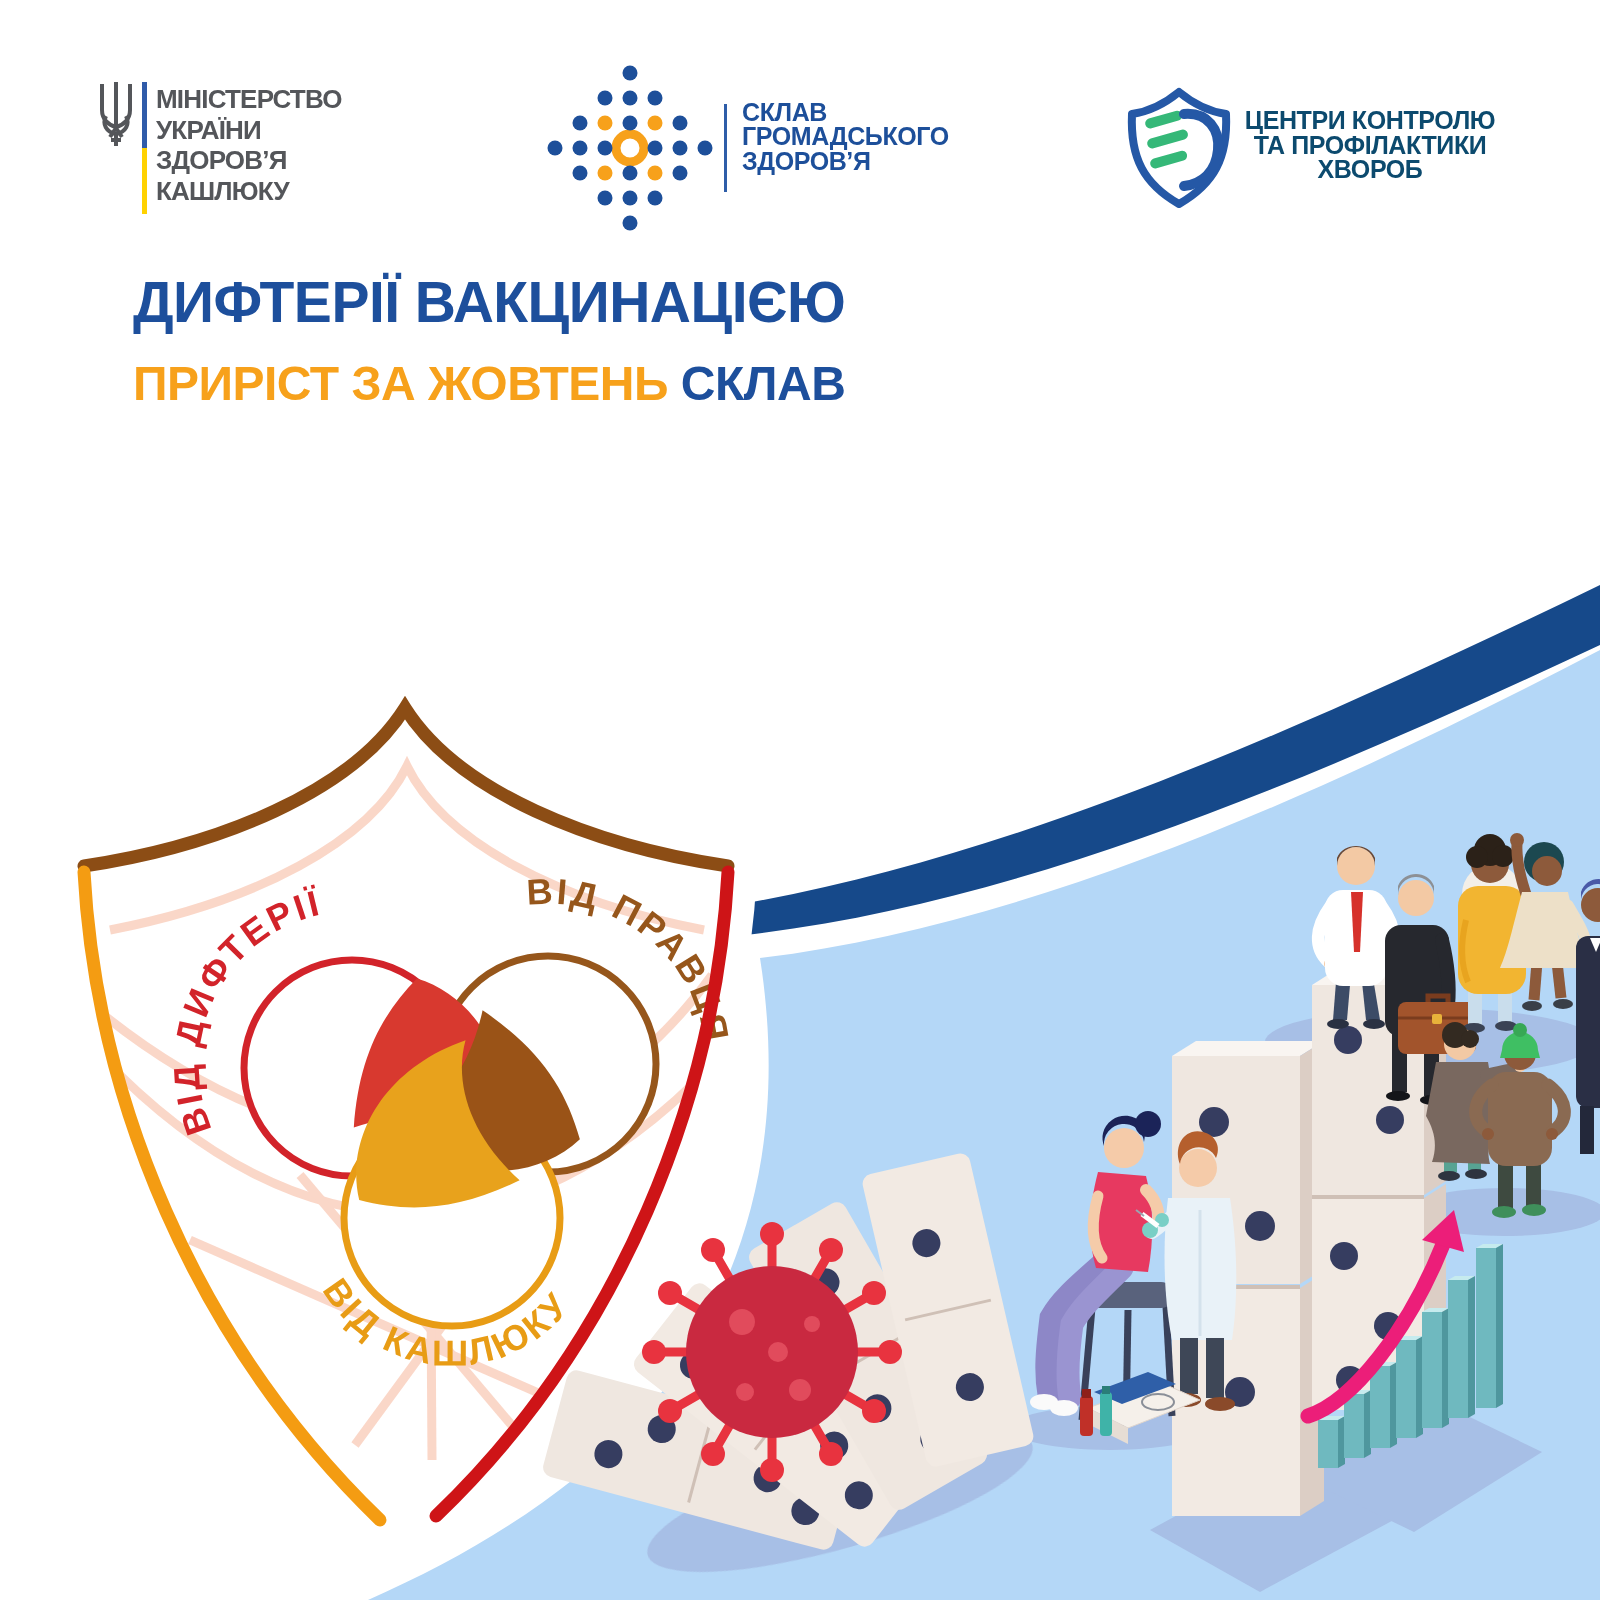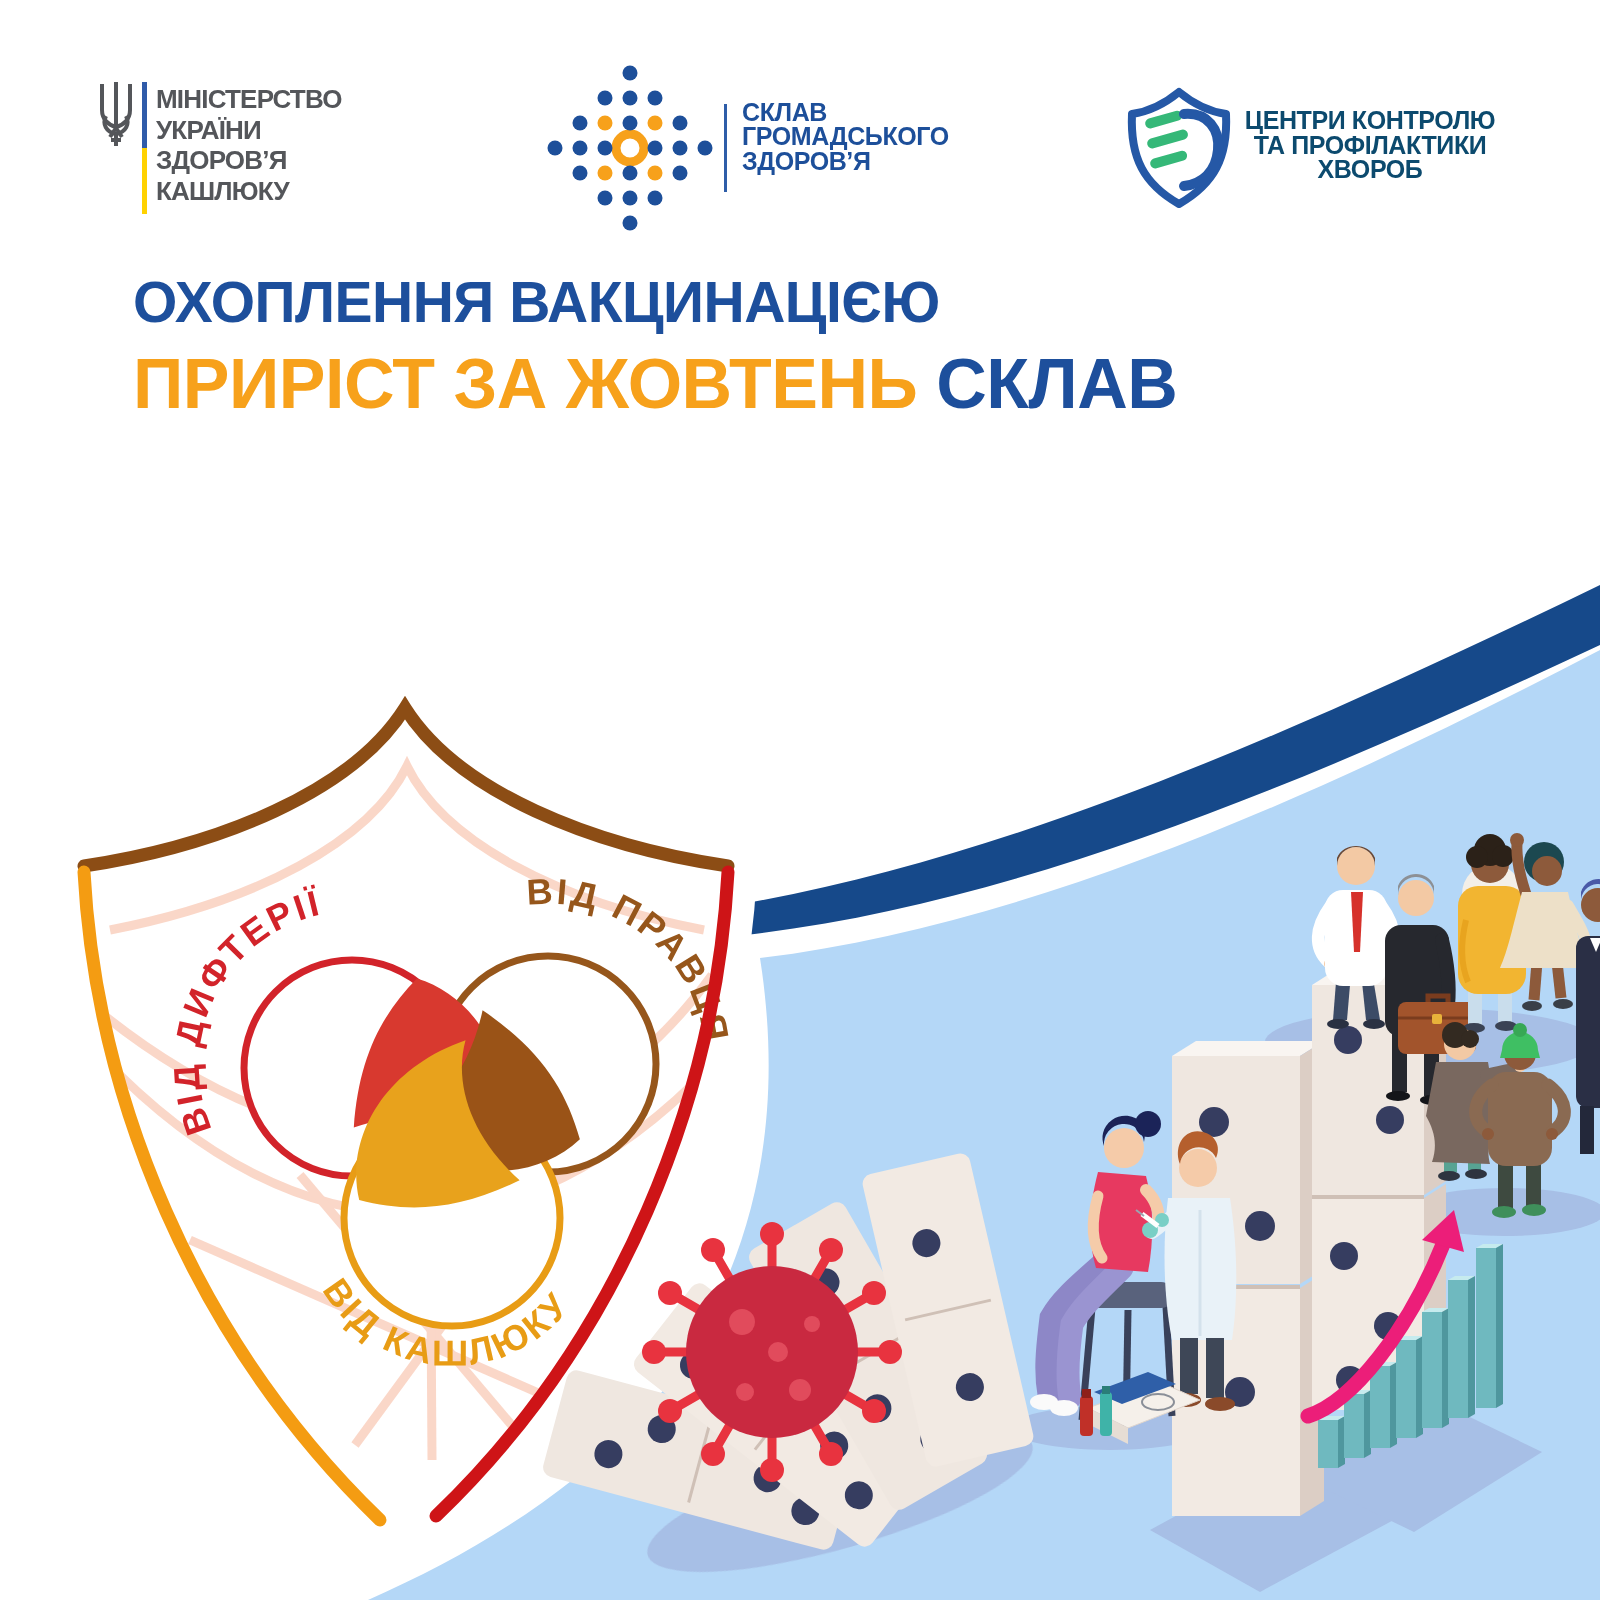--- a/index.html
+++ b/index.html
@@ -10,21 +10,21 @@
 
   
   .moh-text{left:156px;top:84px;color:#54565A;font-weight:bold;font-size:26px;line-height:30.6px;letter-spacing:-0.8px;}
   .phc-text{left:742px;top:92px;color:#1D4F9A;font-weight:bold;font-size:25px;line-height:24.4px;letter-spacing:-0.4px;}
   .cdc-text{left:1240px;top:108px;width:280px;text-align:center;color:#0c4a6e;font-weight:bold;font-size:25px;line-height:24.6px;letter-spacing:-0.4px;}
   .logo-line{display:block;white-space:pre;}
 
   
   .headline{left:133px;top:266px;width:1360px;font-weight:bold;letter-spacing:-0.5px;}
   .hl-sm{display:block;font-size:57px;line-height:73px;color:#1D4F9C;white-space:pre;}
-  .hl-lg{display:block;font-size:70px;line-height:90px;color:#1D4F9C;white-space:pre;}
+  .hl-lg{display:block;font-size:48px;line-height:90px;color:#1D4F9C;white-space:pre;}
   .hl-orange{color:#F7A11B;}
   .hl-blue{color:#1D4F9C;}
 
   svg text.curved{font-family:"Liberation Sans",sans-serif;font-weight:bold;font-size:36px;letter-spacing:3px;}
 </style>
 </head>
 <body>
 
 <div id="poster">
 
@@ -461,17 +461,17 @@
       <path d="M60,28 C84,26 96,44 94,64 C92,86 78,98 60,100" fill="none" stroke="#2558A6" stroke-width="10" stroke-linecap="round"></path>
     </svg>
     <div class="abs cdc-text" style="left:120px;top:28px;">
       <span class="logo-line">ЦЕНТРИ КОНТРОЛЮ</span>
       <span class="logo-line">ТА ПРОФІЛАКТИКИ</span>
       <span class="logo-line">ХВОРОБ</span>
     </div>
   </div>
 
   <div class="abs headline">
-    <span class="hl-sm">ОХОПЛЕННЯ ВАКЦИНАЦІЄЮ</span>
+    <span class="hl-sm">ДИФТЕРІЇ ВАКЦИНАЦІЄЮ</span>
     <span class="hl-lg"><span class="hl-orange">ПРИРІСТ ЗА ЖОВТЕНЬ </span><span class="hl-blue">СКЛАВ</span></span>
   </div>
 
 </div>
 
 </body></html>

